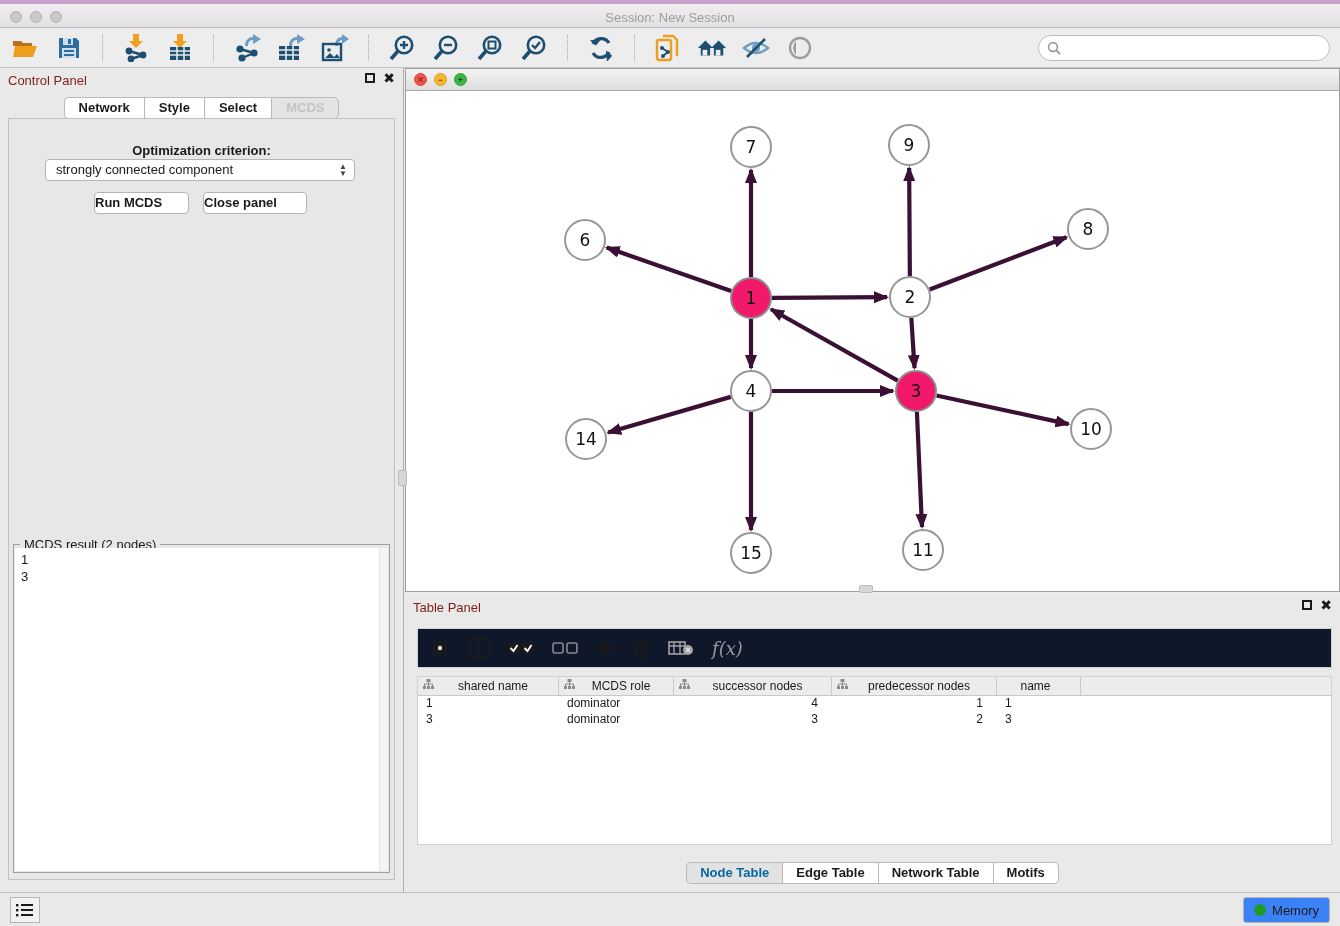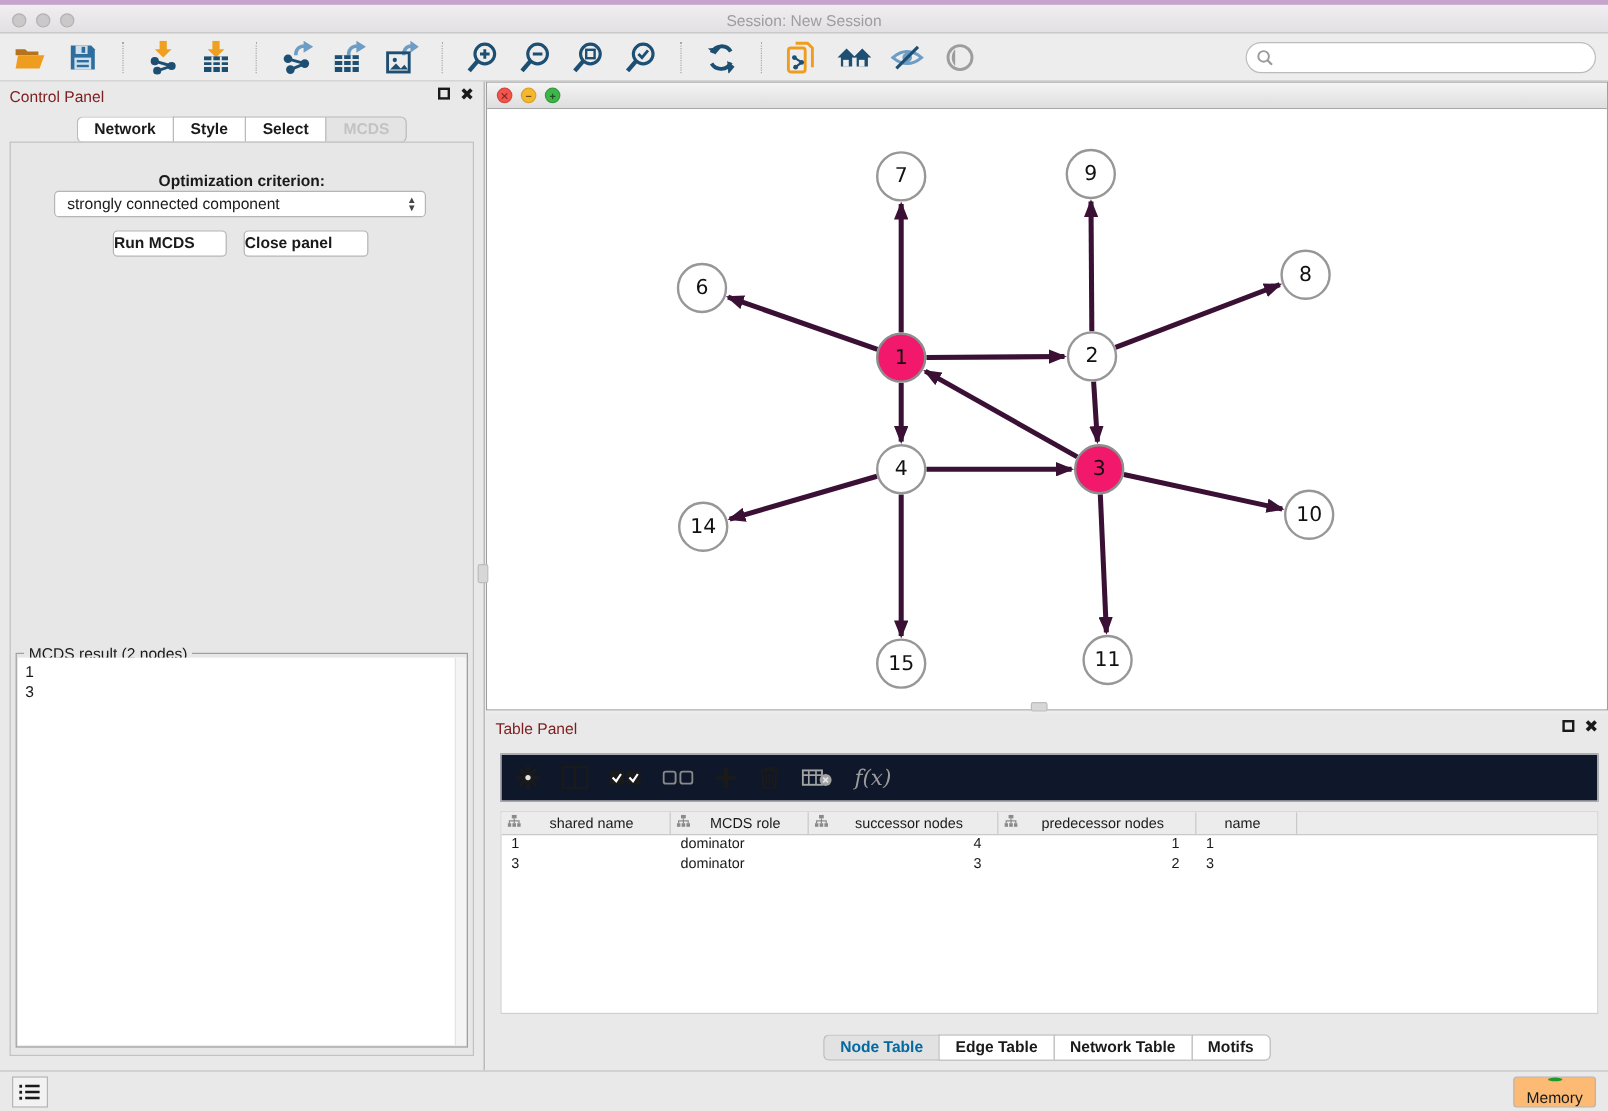--- a/index.html
+++ b/index.html
@@ -95,22 +95,22 @@
   .tp-tab { height:22px; line-height:20px; padding:0 13px; background:#fff; border:1px solid #b9b9b9; border-right:none;
     font-size:13px; font-weight:bold; color:#1a1a1a; }
   .tp-tab:first-child { border-radius:5px 0 0 5px; }
   .tp-tab:last-child { border-right:1px solid #b9b9b9; border-radius:0 5px 5px 0; }
   .tp-tab.active { background:#e2e2e2; color:#0369a1; }
 
   
   #statusbar { position:absolute; left:0; top:892px; width:1340px; height:34px; background:#e9e9e9; border-top:1px solid #c2c2c2; }
   #list-btn { position:absolute; left:10px; top:4px; width:30px; height:26px; background:#f2f2f2; border:1px solid #b5b5b5;
     display:flex; align-items:center; justify-content:center; }
-  #memory-btn { position:absolute; right:10px; top:4px; height:26px; background:#fdba74; border:1px solid #b5b5b5; border-radius:3px;
-    display:flex; align-items:center; gap:6px; padding:0 10px; font-size:13px; color:#1a1a1a;flex-direction:column; }
+  #memory-btn { position:absolute; right:10px; top:4px; height:26px; background:#3b82f6; border:1px solid #b5b5b5; border-radius:3px;
+    display:flex; align-items:center; gap:6px; padding:0 10px; font-size:13px; color:#1a1a1a; }
   #memory-btn .dot { width:12px; height:12px; border-radius:50%; background:#1f9929; }
 </style>
 </head>
 <body>
 
 <div id="app">
 
   <div id="titlebar">
     <div class="lights">
       <span class="light"></span>

